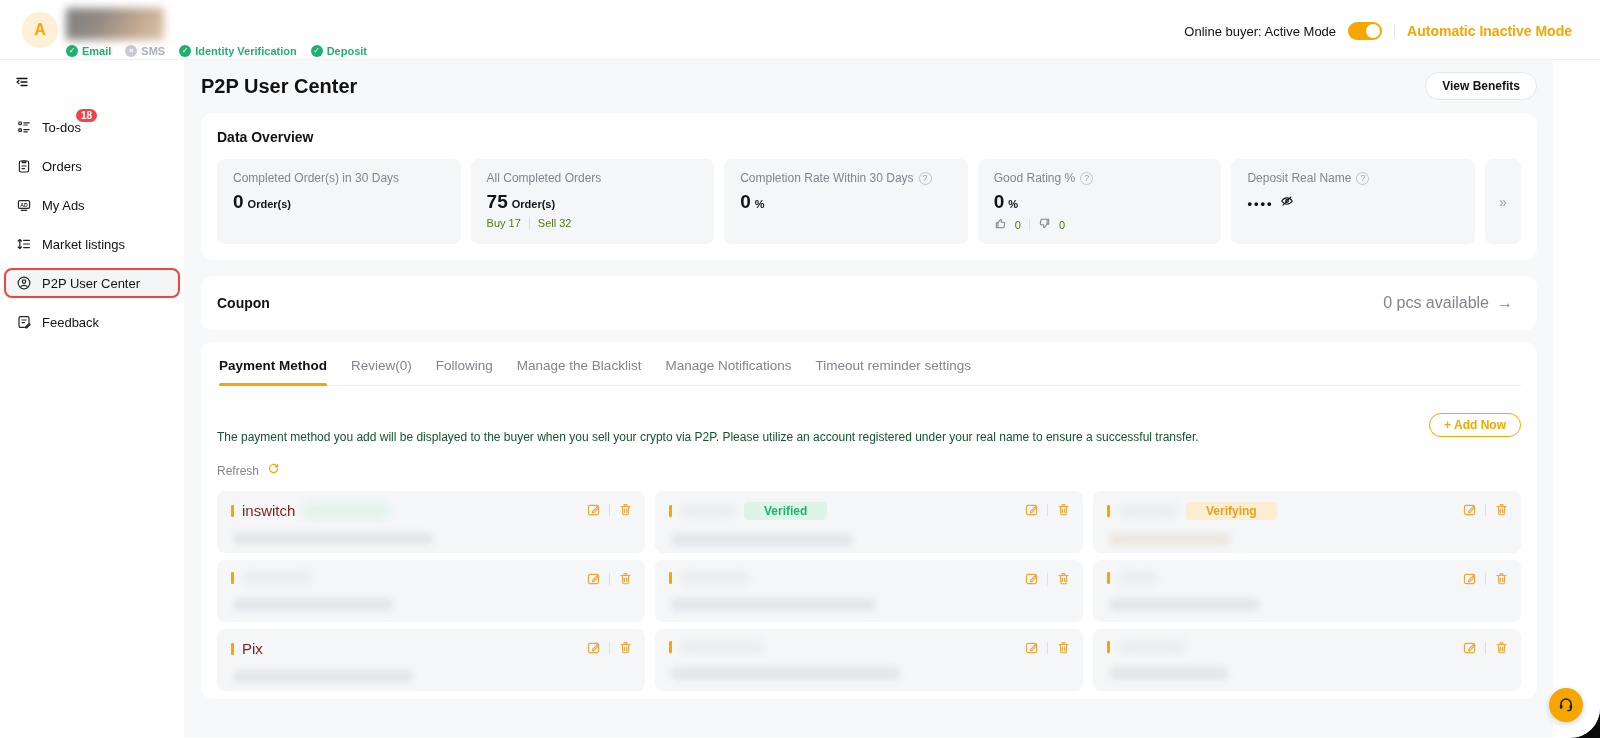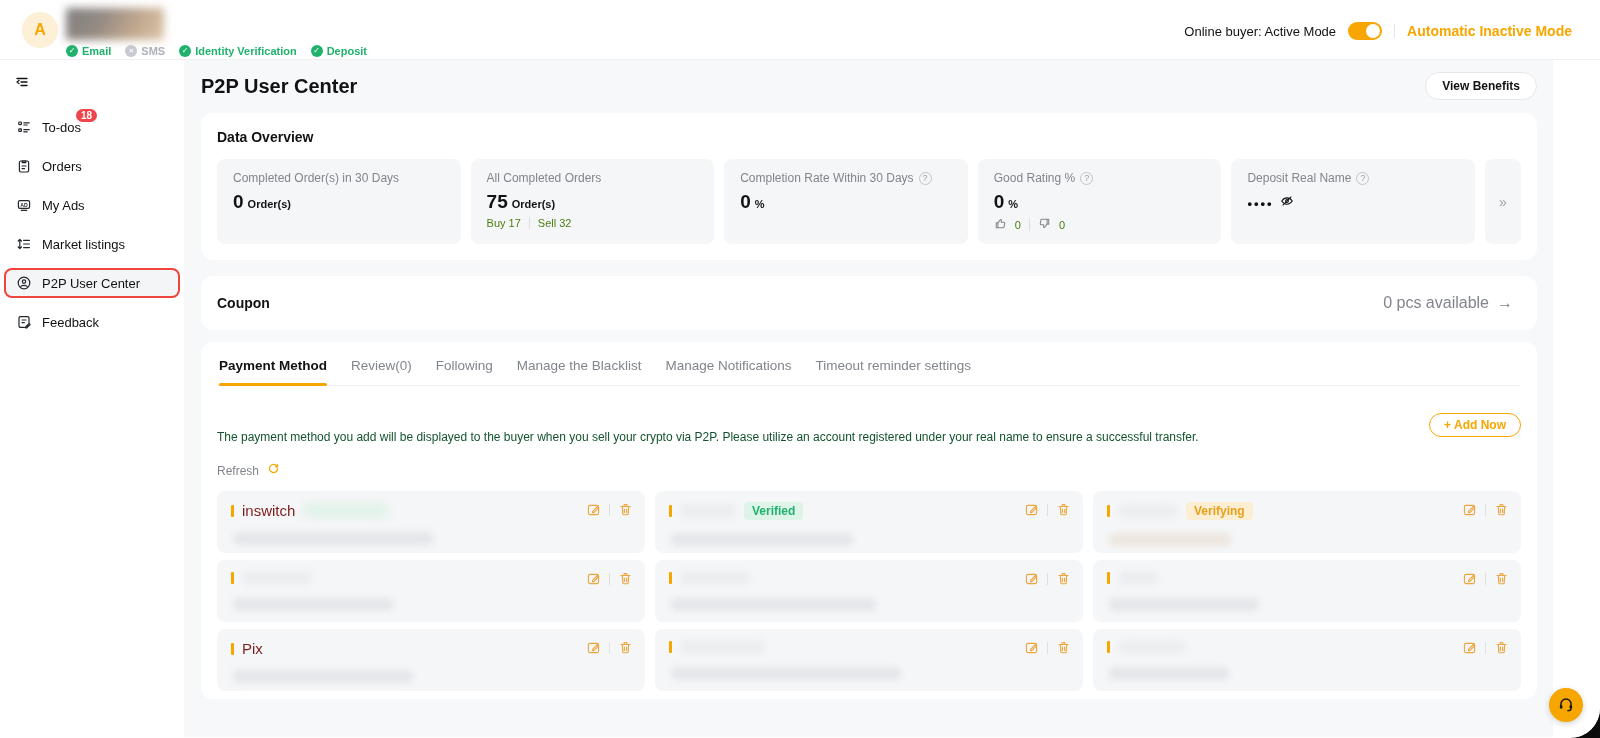--- a/index.html
+++ b/index.html
@@ -78,21 +78,21 @@
 
   .pm-grid { display:grid; grid-template-columns:repeat(3,1fr); gap:7px 10px; margin-top:13px; }
   .pm-card { background:#f5f6f8; border-radius:8px; padding:11px 14px 13px 14px; height:62px; position:relative; }
   .pm-top { display:flex; align-items:center; gap:8px; }
   .pm-bar { width:3px; height:12px; background:#f7a600; border-radius:1px; flex-shrink:0; }
   .pm-name { font-size:15px; color:#7f1d1d; }
   .blur-name { height:14px; border-radius:7px; background:#ebedef; filter:blur(3px); }
   .blur-green { height:15px; border-radius:7px; background:#e0f2e8; filter:blur(4px); }
   .blur-line { height:13px; border-radius:6px; background:#e4e6e9; filter:blur(3px); margin-top:13px; margin-left:2px; }
   .blur-line.warm { background:#ece7df; }
-  .pm-badge { font-size:12px; font-weight:bold; padding:2px 8px; border-radius:4px; }
+  .pm-badge { font-size:12px; font-weight:bold; padding:2px 20px; border-radius:4px; }
   .pm-badge.verified { background:#dff4e8; color:#20b26c; }
   .pm-badge.verifying { background:#fbeed2; color:#e8a11c; }
   .pm-actions { position:absolute; top:11px; right:12px; display:flex; align-items:center; gap:8px; color:#eda53d; }
   .pm-actions .act { cursor:pointer; display:flex; }
   .act-vr { width:1px; height:12px; background:#dddfe3; }
 
   .fab { position:absolute; right:17px; bottom:16px; width:34px; height:34px; border-radius:50%; background:#f7a600; display:flex; align-items:center; justify-content:center; color:#17181a; cursor:pointer; border:none; box-shadow:0 2px 6px rgba(0,0,0,.18); }
 </style>
 </head>
 <body>

